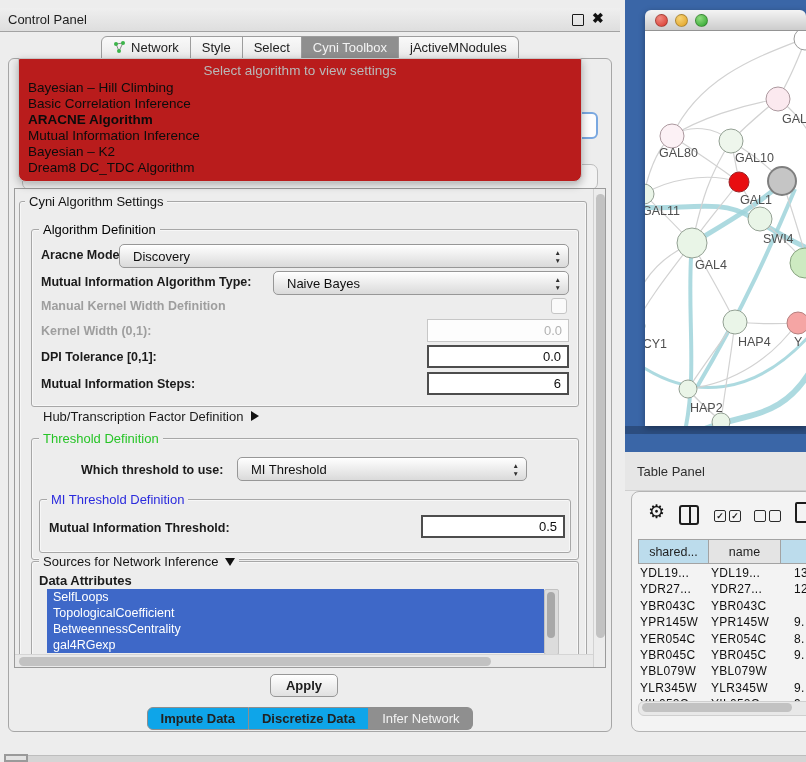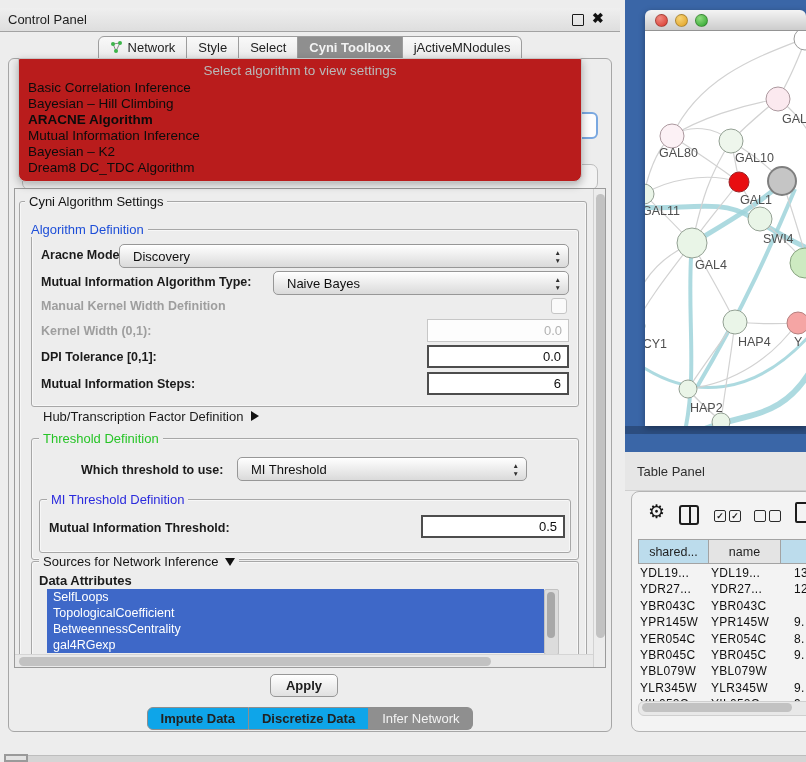--- a/index.html
+++ b/index.html
@@ -10,21 +10,21 @@
     background:linear-gradient(#efefef,#dedede);border-bottom:1px solid #a2a2a2;}
   .cw-title{position:absolute;left:8px;top:4px;font-size:13px;color:#1d1d1d;}
   .float-icon{position:absolute;left:572px;top:6px;width:10px;height:10px;border:1.6px solid #1a1a1a;border-radius:1px;}
   .close-icon{position:absolute;left:592px;top:2px;font-size:14px;font-weight:bold;color:#111;}
   .tabs-row{position:absolute;left:8px;top:36px;width:604px;display:flex;justify-content:center;z-index:5;}
   .tab{height:23px;padding:0 11px;font-size:13px;font-weight:normal;color:#222;
     background:linear-gradient(#f9f9f9,#eaeaea);border:1px solid #9d9d9d;border-left:none;
     display:flex;align-items:center;gap:5px;box-sizing:border-box;}
   .tab:first-child{border-left:1px solid #9d9d9d;border-radius:6px 0 0 0;}
   .tab:last-child{border-radius:0 6px 0 0;}
-  .tab.active{background:#8f8f8f;color:#f3f3f3;font-weight:bold;}
+  .tab.active{background:#8f8f8f;color:#f3f3f3;font-weight:normal;}
   .main-panel{position:absolute;left:8px;top:58px;width:604px;height:674px;
     border:1px solid #a6a6a6;border-radius:6px;background:#ededed;box-sizing:border-box;}
   
   .dd{position:absolute;left:18px;top:58px;width:562px;background:#b91c1c;border:1px solid #c4c4c4;
     border-radius:2px 2px 8px 8px;box-shadow:0 3px 9px rgba(0,0,0,.28);z-index:30;padding-bottom:5px;}
   .dd-ph{text-align:center;color:#b9b9b9;font-size:13.5px;padding:4px 0 2px 0;}
   .dd-item{font-size:13.5px;color:#0c0c0c;height:16px;line-height:16px;padding-left:9px;white-space:nowrap;}
   .dd-item.b{font-weight:bold;}
   .ghost-input{position:absolute;left:22px;top:164px;width:576px;height:26px;border:1px solid #bdbdbd;
     border-radius:7px;background:#f3f3f3;box-sizing:border-box;z-index:2;}
@@ -125,21 +125,21 @@
 
   <div class="ghost-btn"></div>
   <div class="ghost-input"></div>
 
   <div class="pane">
 
     <div class="grp" style="left:4px;top:12px;width:566px;height:470px;"></div>
     <div class="grp-title" style="left:10px;top:5px;">Cyni Algorithm Settings</div>
 
     <div class="grp" style="left:16px;top:40px;width:546px;height:176px;"></div>
-    <div class="grp-title" style="left:12px;top:33px;color:#1d4ed8;">Algorithm Definition</div>
+    <div class="grp-title" style="left:24px;top:33px;color:#000000;">Algorithm Definition</div>
 
     <div class="lbl" style="left:26px;top:59px;">Aracne Mode:</div>
     <div class="combo" style="left:104px;top:55px;width:450px;">
       <span>Discovery</span>
       <span class="arr">▲<br>▼</span>
     </div>
 
     <div class="lbl" style="left:26px;top:86px;">Mutual Information Algorithm Type:</div>
     <div class="combo" style="left:258px;top:82px;width:296px;">
       <span>Naive Bayes</span>
@@ -196,22 +196,22 @@
       <div class="sb-thumb" style="left:2px;top:5px;width:9px;height:444px;"></div>
     </div>
     <div style="position:absolute;left:0;top:465px;width:578px;height:13px;background:#e9e9e9;border-top:1px solid #d5d5d5;">
       <div class="sb-thumb" style="left:4px;top:2px;width:472px;height:9px;"></div>
     </div>
   </div>
 
   <div class="dd">
     <div class="dd-ph">Select algorithm to view settings</div>
     <div id="algo-list">
+        <div class="dd-item">Bayesian – Hill Climbing</div>
         <div class="dd-item">Basic Correlation Inference</div>
-        <div class="dd-item">Bayesian – Hill Climbing</div>
         <div class="dd-item b">ARACNE Algorithm</div>
         <div class="dd-item">Mutual Information Inference</div>
         <div class="dd-item">Bayesian – K2</div>
         <div class="dd-item">Dream8 DC_TDC Algorithm</div>
       </div>
   </div>
 
   <div class="btn" style="left:270px;top:674px;width:68px;">Apply</div>
 
   <div class="btabs" id="bottom-tabs">

